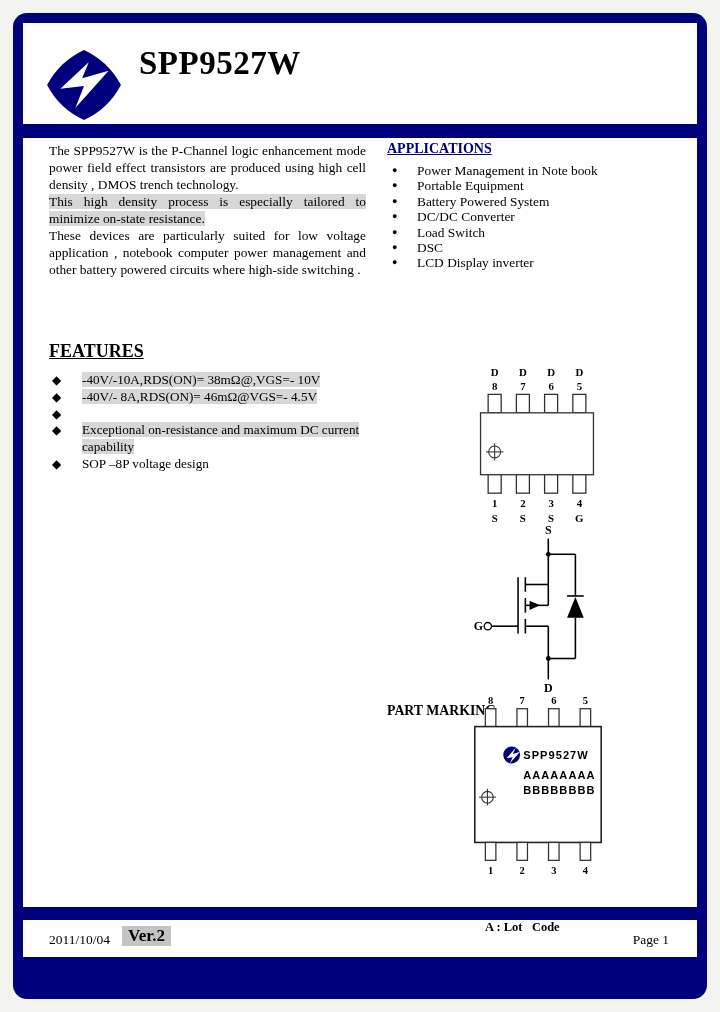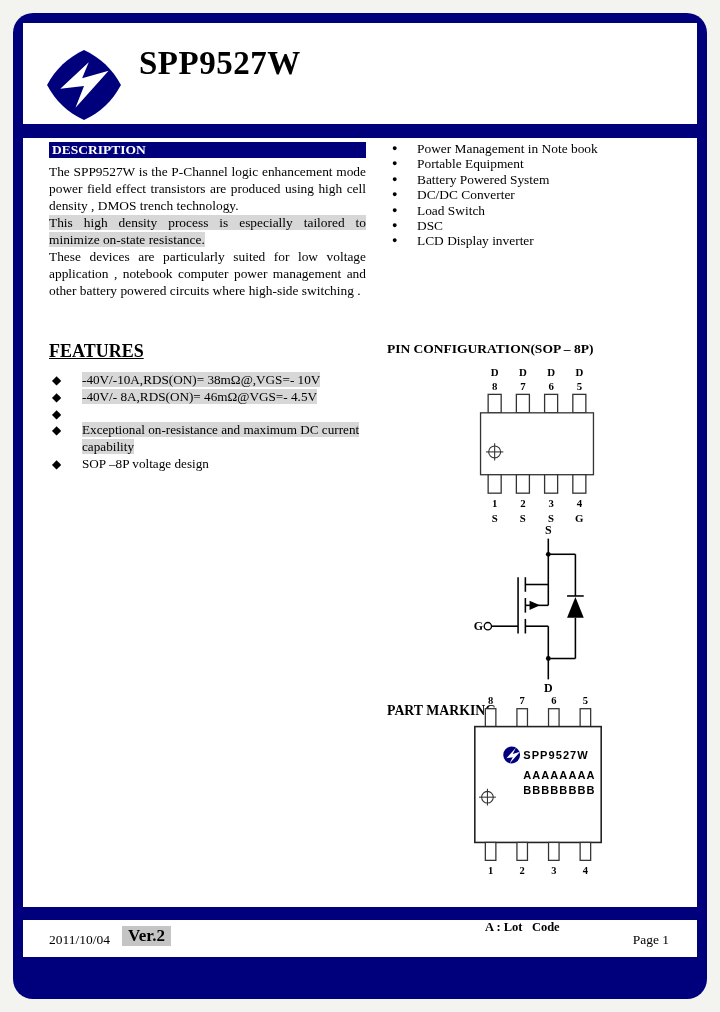--- a/index.html
+++ b/index.html
@@ -1,19 +1,19 @@
 <!DOCTYPE html>
 <html><head>
 <meta charset="utf-8">
 <style>
   * { margin:0; padding:0; box-sizing:border-box; }
   html,body { width:720px; height:1012px; }
   body { position:relative; background:#f3f3ef; font-family:"Liberation Serif", serif; color:#000; overflow:hidden; }
 
-  .frame { position:absolute; left:13px; top:13px; width:694px; height:986px; background:#00007d; border-radius:20px; }
+  .frame { position:absolute; left:13px; top:13px; width:694px; height:986px; background:#00007d; border-radius:14px; }
   .paper { position:absolute; left:10px; top:10px; width:674px; height:966px; background:#ffffff; overflow:hidden; }
 
   
   .logo { position:absolute; left:22px; top:26px; width:78px; height:72px; }
   .title { position:absolute; left:116px; top:22px; font-size:33px; font-weight:700; letter-spacing:.5px; }
   .subtitle { position:absolute; left:116px; top:64px; font-size:26px; font-weight:700; font-family:"Liberation Sans", sans-serif; letter-spacing:-0.3px; }
   .rule1 { position:absolute; left:0; top:101px; width:674px; height:14px; background:#00007d; }
 
   
   .col-desc { position:absolute; left:26px; top:119px; width:317px; }
@@ -71,29 +71,29 @@
     <div class="logo">
       <svg viewBox="0 0 80 76" width="78" height="72" aria-hidden="true">
         <path d="M40 1 C57 9 70 21 79 38 C70 55 57 67 40 75 C23 67 10 55 1 38 C10 21 23 9 40 1 Z" fill="#00007d"></path>
         <path d="M15 42 L45 14 L38 31 L66 23 L31 62 L40 39 Z" fill="#ffffff"></path>
       </svg>
     </div>
     <div class="title">SPP9527W</div>
     <div class="rule1"></div>
 
     <section class="col-desc">
-      <div class="desc-head">DESCRIPTION</div>
       <div class="desc-body">
         <p><span>The SPP9527W is the P-Channel logic enhancement mode power field effect transistors are produced using high cell density , DMOS trench technology.</span></p>
         <p><span class="hl">This high density process is especially tailored to minimize on-state resistance.</span></p>
         <p><span>These devices are particularly suited for low voltage application , notebook computer power management and other battery powered circuits where high-side switching .</span></p>
       </div>
     </section>
 
     <section class="col-apps">
+      <div class="apps-head">APPLICATIONS</div>
       <ul class="apps-list">
         <li class="app-item">
             <span class="app-bullet">●</span>
             <span>Power Management in Note book</span>
           </li>
         <li class="app-item">
             <span class="app-bullet">●</span>
             <span>Portable Equipment</span>
           </li>
         <li class="app-item">
@@ -135,21 +135,20 @@
       <div class="feat-item">
           <span class="feat-bullet">◆</span>
           <span class="feat-text"><span class="hl">Exceptional on-resistance and maximum DC current capability</span></span>
         </div>
       <div class="feat-item">
           <span class="feat-bullet">◆</span>
           <span class="feat-text"><span>SOP –8P voltage design</span></span>
         </div>
     </section>
 
-    <div class="pincfg-head">PIN CONFIGURATION(SOP – 8P)</div>
     <svg class="pincfg-svg" viewBox="0 0 140 162">
       <text class="pkg-text" x="31" y="10">D</text>
       <text class="pkg-text" x="57" y="10">D</text>
       <text class="pkg-text" x="83" y="10">D</text>
       <text class="pkg-text" x="109" y="10">D</text>
       <text class="pkg-text" x="31" y="23">8</text>
       <text class="pkg-text" x="57" y="23">7</text>
       <text class="pkg-text" x="83" y="23">6</text>
       <text class="pkg-text" x="109" y="23">5</text>
       <rect class="pkg-shape" x="25" y="27" width="12" height="17"></rect>

